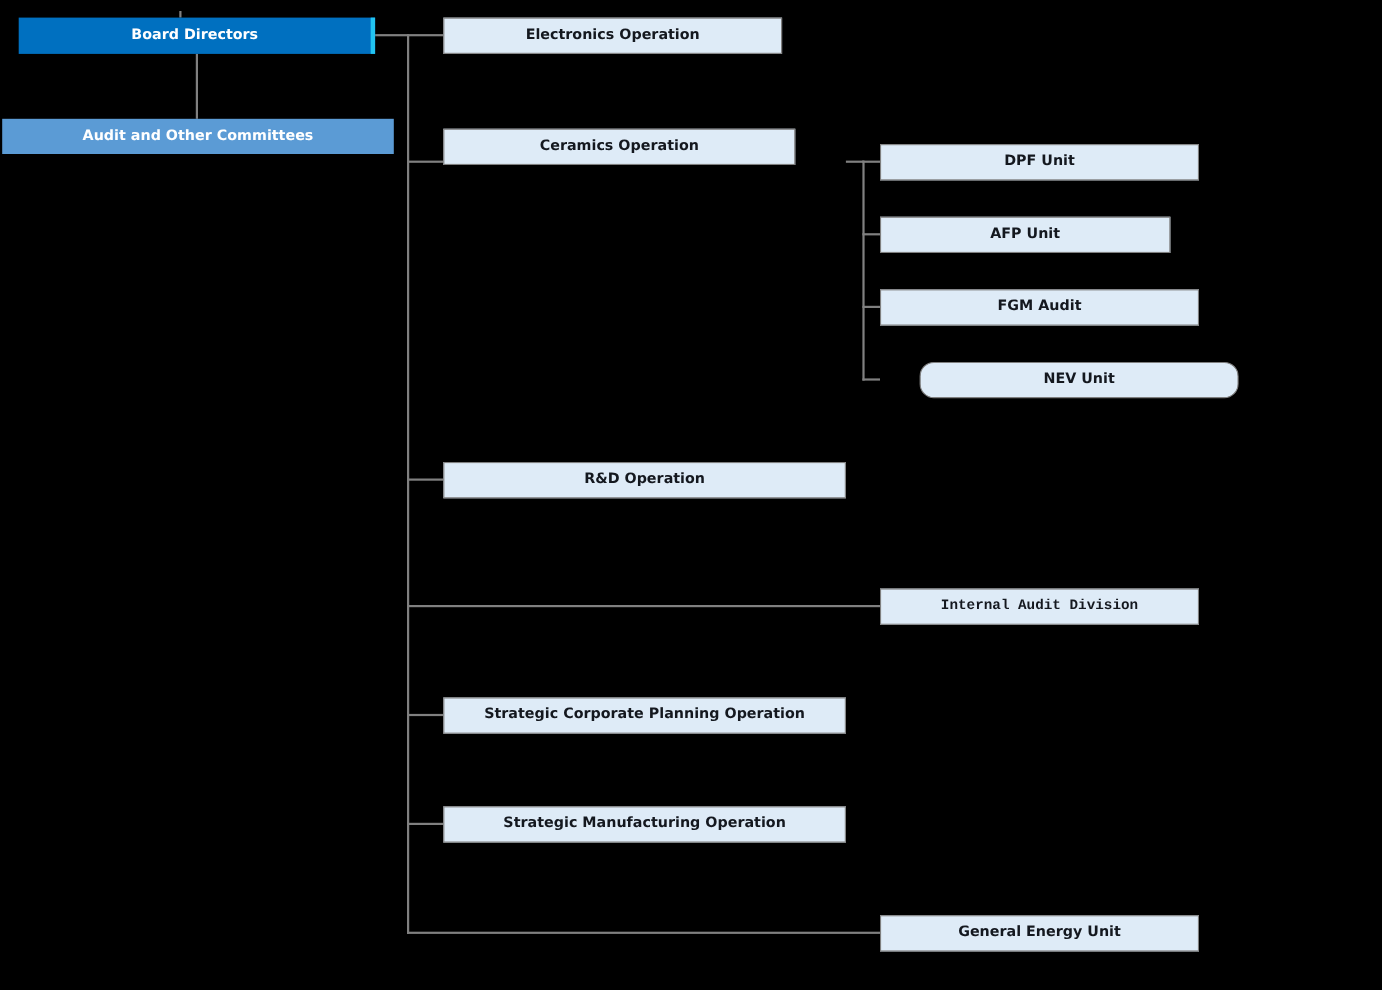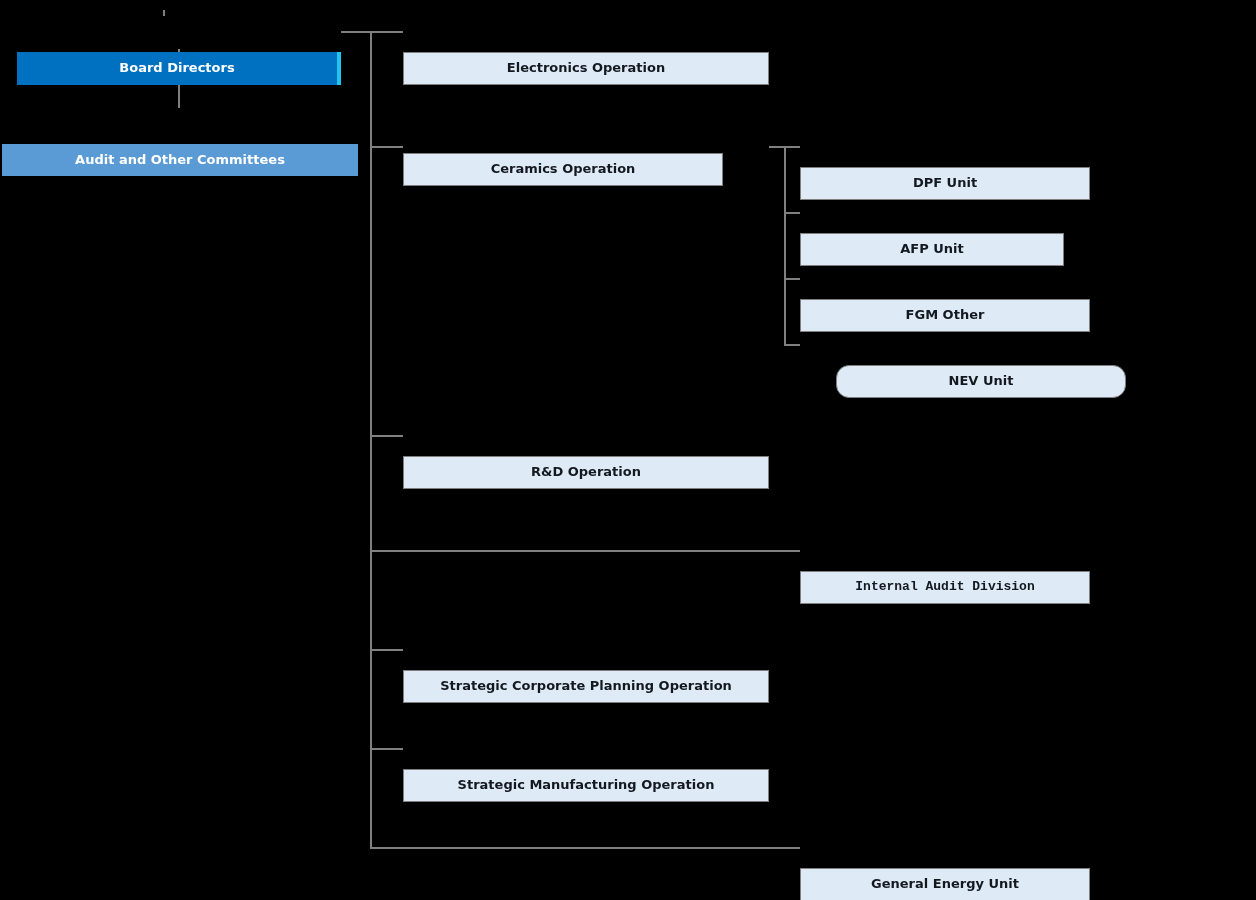--- a/index.html
+++ b/index.html
@@ -25,42 +25,41 @@
   }
   .node{
     position:absolute;
     display:flex;
     align-items:center;
     justify-content:center;
     font-size:13px;
     font-weight:bold;
     text-align:center;
     line-height:1.1;
-    margin-top:36px;
   }
   .node.level{
     background:var(--node-fill);
     border:1px solid var(--node-border);
     color:var(--node-text);
   }
   .node.root{
     background:var(--root-fill);
     color:var(--root-text);
     border-right:4px solid var(--root-accent);
   }
   .node.committee{
     background:var(--committee-fill);
     color:var(--root-text);
   }
   .ln{position:absolute;background:var(--connector);}
 
   
   #n-board{left:17px;top:16px;width:324px;height:33px;}
   #n-audit{left:2px;top:108px;width:356px;height:32px;}
-  #n-electronics{left:403px;top:16px;width:366px;height:33px;}
+  #n-electronics{left:403px;top:16px;width:308px;height:33px;}
   #n-ceramics{left:403px;top:117px;width:320px;height:33px;}
   #n-rnd{left:403px;top:420px;width:366px;height:33px;}
   #n-scp{left:403px;top:634px;width:366px;height:33px;}
   #n-sm{left:403px;top:733px;width:366px;height:33px;}
   #n-dpf{left:800px;top:131px;width:290px;height:33px;}
   #n-afp{left:800px;top:197px;width:264px;height:33px;}
   #n-fgm{left:800px;top:263px;width:290px;height:33px;}
   #n-nev{left:836px;top:329px;width:290px;height:33px;border-radius:13px;}
   #n-iad{left:800px;top:535px;width:290px;height:33px;font-family:Liberation Mono, monospace;}
   #n-geu{left:800px;top:832px;width:290px;height:33px;}
@@ -104,21 +103,21 @@
   <div class="ln" id="c-afp"></div>
   <div class="ln" id="c-fgm"></div>
   <div class="ln" id="c-nev"></div>
 
   <div class="node root" id="n-board">Board Directors</div>
   <div class="node committee" id="n-audit">Audit and Other Committees</div>
   <div class="node level" id="n-electronics">Electronics Operation</div>
   <div class="node level" id="n-ceramics">Ceramics Operation</div>
   <div class="node level" id="n-dpf">DPF Unit</div>
   <div class="node level" id="n-afp">AFP Unit</div>
-  <div class="node level" id="n-fgm">FGM Other</div>
+  <div class="node level" id="n-fgm">FGM Audit</div>
   <div class="node level" id="n-nev">NEV Unit</div>
   <div class="node level" id="n-rnd">R&amp;D Operation</div>
   <div class="node level" id="n-iad">Internal Audit Division</div>
   <div class="node level" id="n-scp">Strategic Corporate Planning Operation</div>
   <div class="node level" id="n-sm">Strategic Manufacturing Operation</div>
   <div class="node level" id="n-geu">General Energy Unit</div>
 
 </div>
 
 </body></html>

